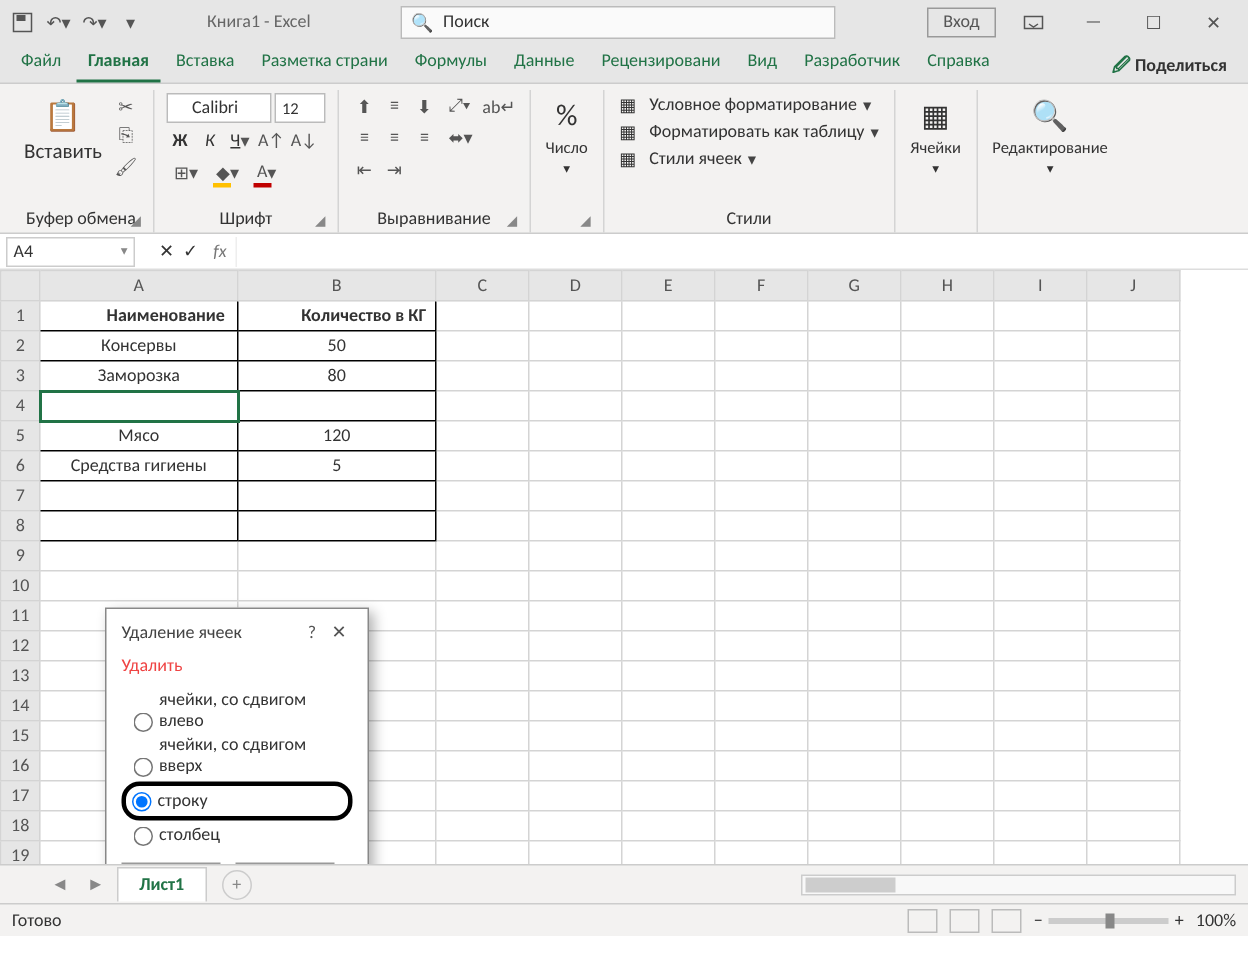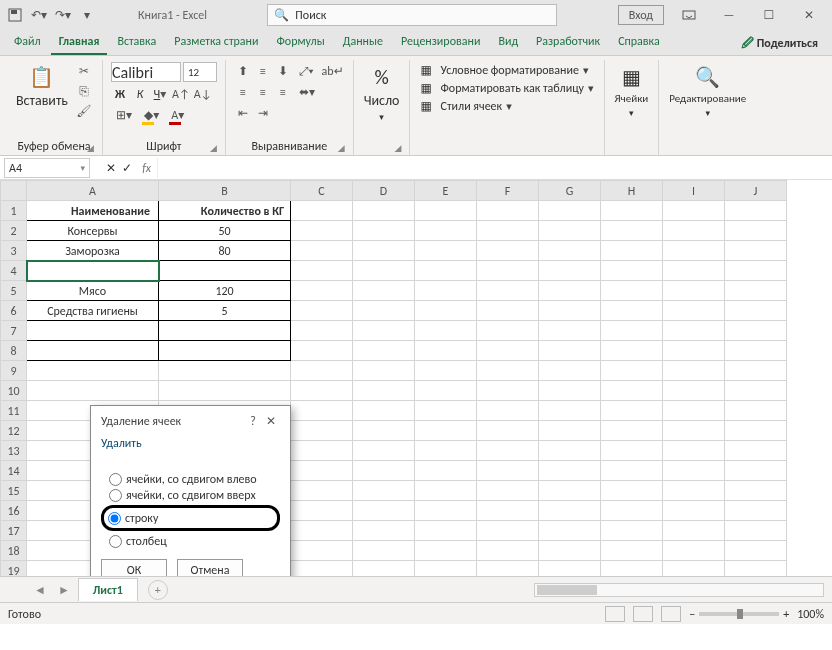--- a/index.html
+++ b/index.html
@@ -20,45 +20,45 @@
 .ribbon{height:100px;background:#f3f2f1;border-bottom:1px solid #ccc;display:flex;padding:4px 6px 0 6px;}
 .group{border-right:1px solid #d4d4d4;padding:0 8px;display:flex;flex-direction:column;justify-content:space-between;}
 .group-body{flex:1;display:flex;align-items:flex-start;gap:4px;padding-top:2px;}
 .group-label{text-align:center;color:#666;font-size:11px;padding:2px 0;position:relative;}
 .group-label .dlg{position:absolute;right:0;bottom:2px;font-size:9px;color:#888;}
 .bigbtn{display:flex;flex-direction:column;align-items:center;gap:2px;padding:2px;cursor:pointer;}
 .bigbtn .ic{width:26px;height:26px;display:flex;align-items:center;justify-content:center;font-size:20px;}
 .stack{display:flex;flex-direction:column;gap:2px;}
 .stack span{width:20px;height:18px;display:flex;align-items:center;justify-content:center;color:#555;cursor:pointer;font-size:12px;}
 .row{display:flex;gap:2px;align-items:center;}
-.fontname{width:70px;height:20px;border:1px solid #bbb;background:#fff;padding:0 0;font-size:16px;}
+.fontname{width:70px;height:20px;border:1px solid #bbb;background:#fff;padding:0 16px;font-size:12px;}
 .fontsize{width:34px;height:20px;border:1px solid #bbb;background:#fff;padding:0 4px;font-size:11px;}
 .rbtn{min-width:18px;height:18px;display:flex;align-items:center;justify-content:center;border:1px solid transparent;cursor:pointer;color:#555;font-size:12px;}
 .rbtn.wide{padding:0 4px;}
 .styleitem{display:flex;align-items:center;gap:4px;padding:1px 2px;color:#444;cursor:pointer;font-size:11px;}
 .styleitem .ic{width:16px;height:14px;display:inline-block;}
 .namebox-row{height:24px;border-bottom:1px solid #ddd;display:flex;align-items:center;background:#fff;}
 .namebox{width:86px;height:20px;border:1px solid #ccc;margin-left:4px;padding:0 4px;display:flex;align-items:center;justify-content:space-between;}
 .fx-btns{display:flex;gap:6px;margin-left:16px;color:#999;}
 .fx{margin-left:10px;font-style:italic;color:#777;}
 .formula{flex:1;height:20px;border-left:1px solid #eee;margin-left:6px;}
 .sheet{position:relative;height:396px;overflow:hidden;background:#fff;}
 table.grid{border-collapse:collapse;table-layout:fixed;}
 table.grid th,table.grid td{border:1px solid #d4d4d4;height:20px;font-size:12px;text-align:center;background:#fff;}
 table.grid th{background:#e6e6e6;color:#555;font-weight:400;}
 .colhdr th:first-child{width:26px;}
 .rowhdr{background:#e6e6e6!important;color:#555;width:26px;}
 .datacell{border:1px solid #000!important;}
 .bold{font-weight:700;padding-left:36px;}
 .selcell{outline:2px solid #217346;outline-offset:-1px;}
-.dialog{position:absolute;left:90px;top:225px;width:201px;background:#fff;border:1px solid #888;box-shadow:3px 3px 8px rgba(0,0,0,0.3);padding:8px 10px 10px 10px;z-index:10;}
+.dialog{position:absolute;left:70px;top:225px;width:176px;background:#fff;border:1px solid #888;box-shadow:3px 3px 8px rgba(0,0,0,0.3);padding:8px 10px 10px 10px;z-index:10;}
 .dialog .dtitle{display:flex;align-items:center;margin-bottom:8px;}
 .dialog .dtitle span:first-child{flex:1;color:#444;}
 .dialog .help,.dialog .close{width:18px;text-align:center;color:#555;cursor:pointer;}
-.dialog .frame-label{color:#0c4a6e;margin-bottom:21px;}
+.dialog .frame-label{color:#ef4444;margin-bottom:8px;}
 .dialog label{display:flex;align-items:flex-end;gap:4px;padding:1px 0 1px 8px;color:#333;}
 .highlight{border:3px solid #000;border-radius:12px;padding:2px 4px;margin:2px 0;}
 .dbtns{display:flex;gap:10px;margin-top:10px;}
 .dbtns button{width:66px;height:22px;border:1px solid #999;background:#fdfdfd;cursor:pointer;}
 .sheettabs{height:26px;border-top:1px solid #ccc;display:flex;align-items:center;background:#f3f2f1;padding-left:30px;gap:4px;}
 .sheettabs .navbtn{color:#888;padding:0 4px;}
 .sheettab{padding:4px 14px;background:#fff;border:1px solid #ccc;border-bottom:none;font-weight:600;color:#217346;}
 .addsheet{width:20px;height:20px;border:1px solid #ccc;border-radius:50%;display:flex;align-items:center;justify-content:center;color:#888;margin-left:6px;}
 .hscroll{flex:1;display:flex;justify-content:flex-end;padding-right:8px;}
 .hscroll .bar{width:290px;height:14px;border:1px solid #ccc;background:#f8f8f8;position:relative;}
@@ -183,35 +183,36 @@
         <span class="rbtn">⇥</span>
       </div>
     </div>
     <div class="group-label"><span>Выравнивание</span><span class="dlg">◢</span></div>
   </div>
 
   <div class="group">
     <div class="group-body">
       <div class="bigbtn">
         <span class="ic">%</span>
-        <span style="font-size:14px;">Число</span>
+        <span style="font-size:11px;">Число</span>
         <span style="font-size:9px;">▾</span>
       </div>
     </div>
     <div class="group-label">
         <span class="dlg">◢</span>
       </div>
   </div>
 
   <div class="group">
     <div class="group-body" style="flex-direction:column;gap:2px;">
       <div class="styleitem"><span class="ic">▦</span><span>Условное форматирование</span> ▾</div>
       <div class="styleitem"><span class="ic">▦</span><span>Форматировать как таблицу</span> ▾</div>
       <div class="styleitem"><span class="ic">▦</span><span>Стили ячеек</span> ▾</div>
     </div>
+    <div class="group-label"><span>Стили</span></div>
   </div>
 
   <div class="group">
     <div class="group-body">
       <div class="bigbtn">
         <span class="ic">▦</span>
         <span style="font-size:11px;">Ячейки</span>
         <span style="font-size:9px;">▾</span>
       </div>
     </div>

